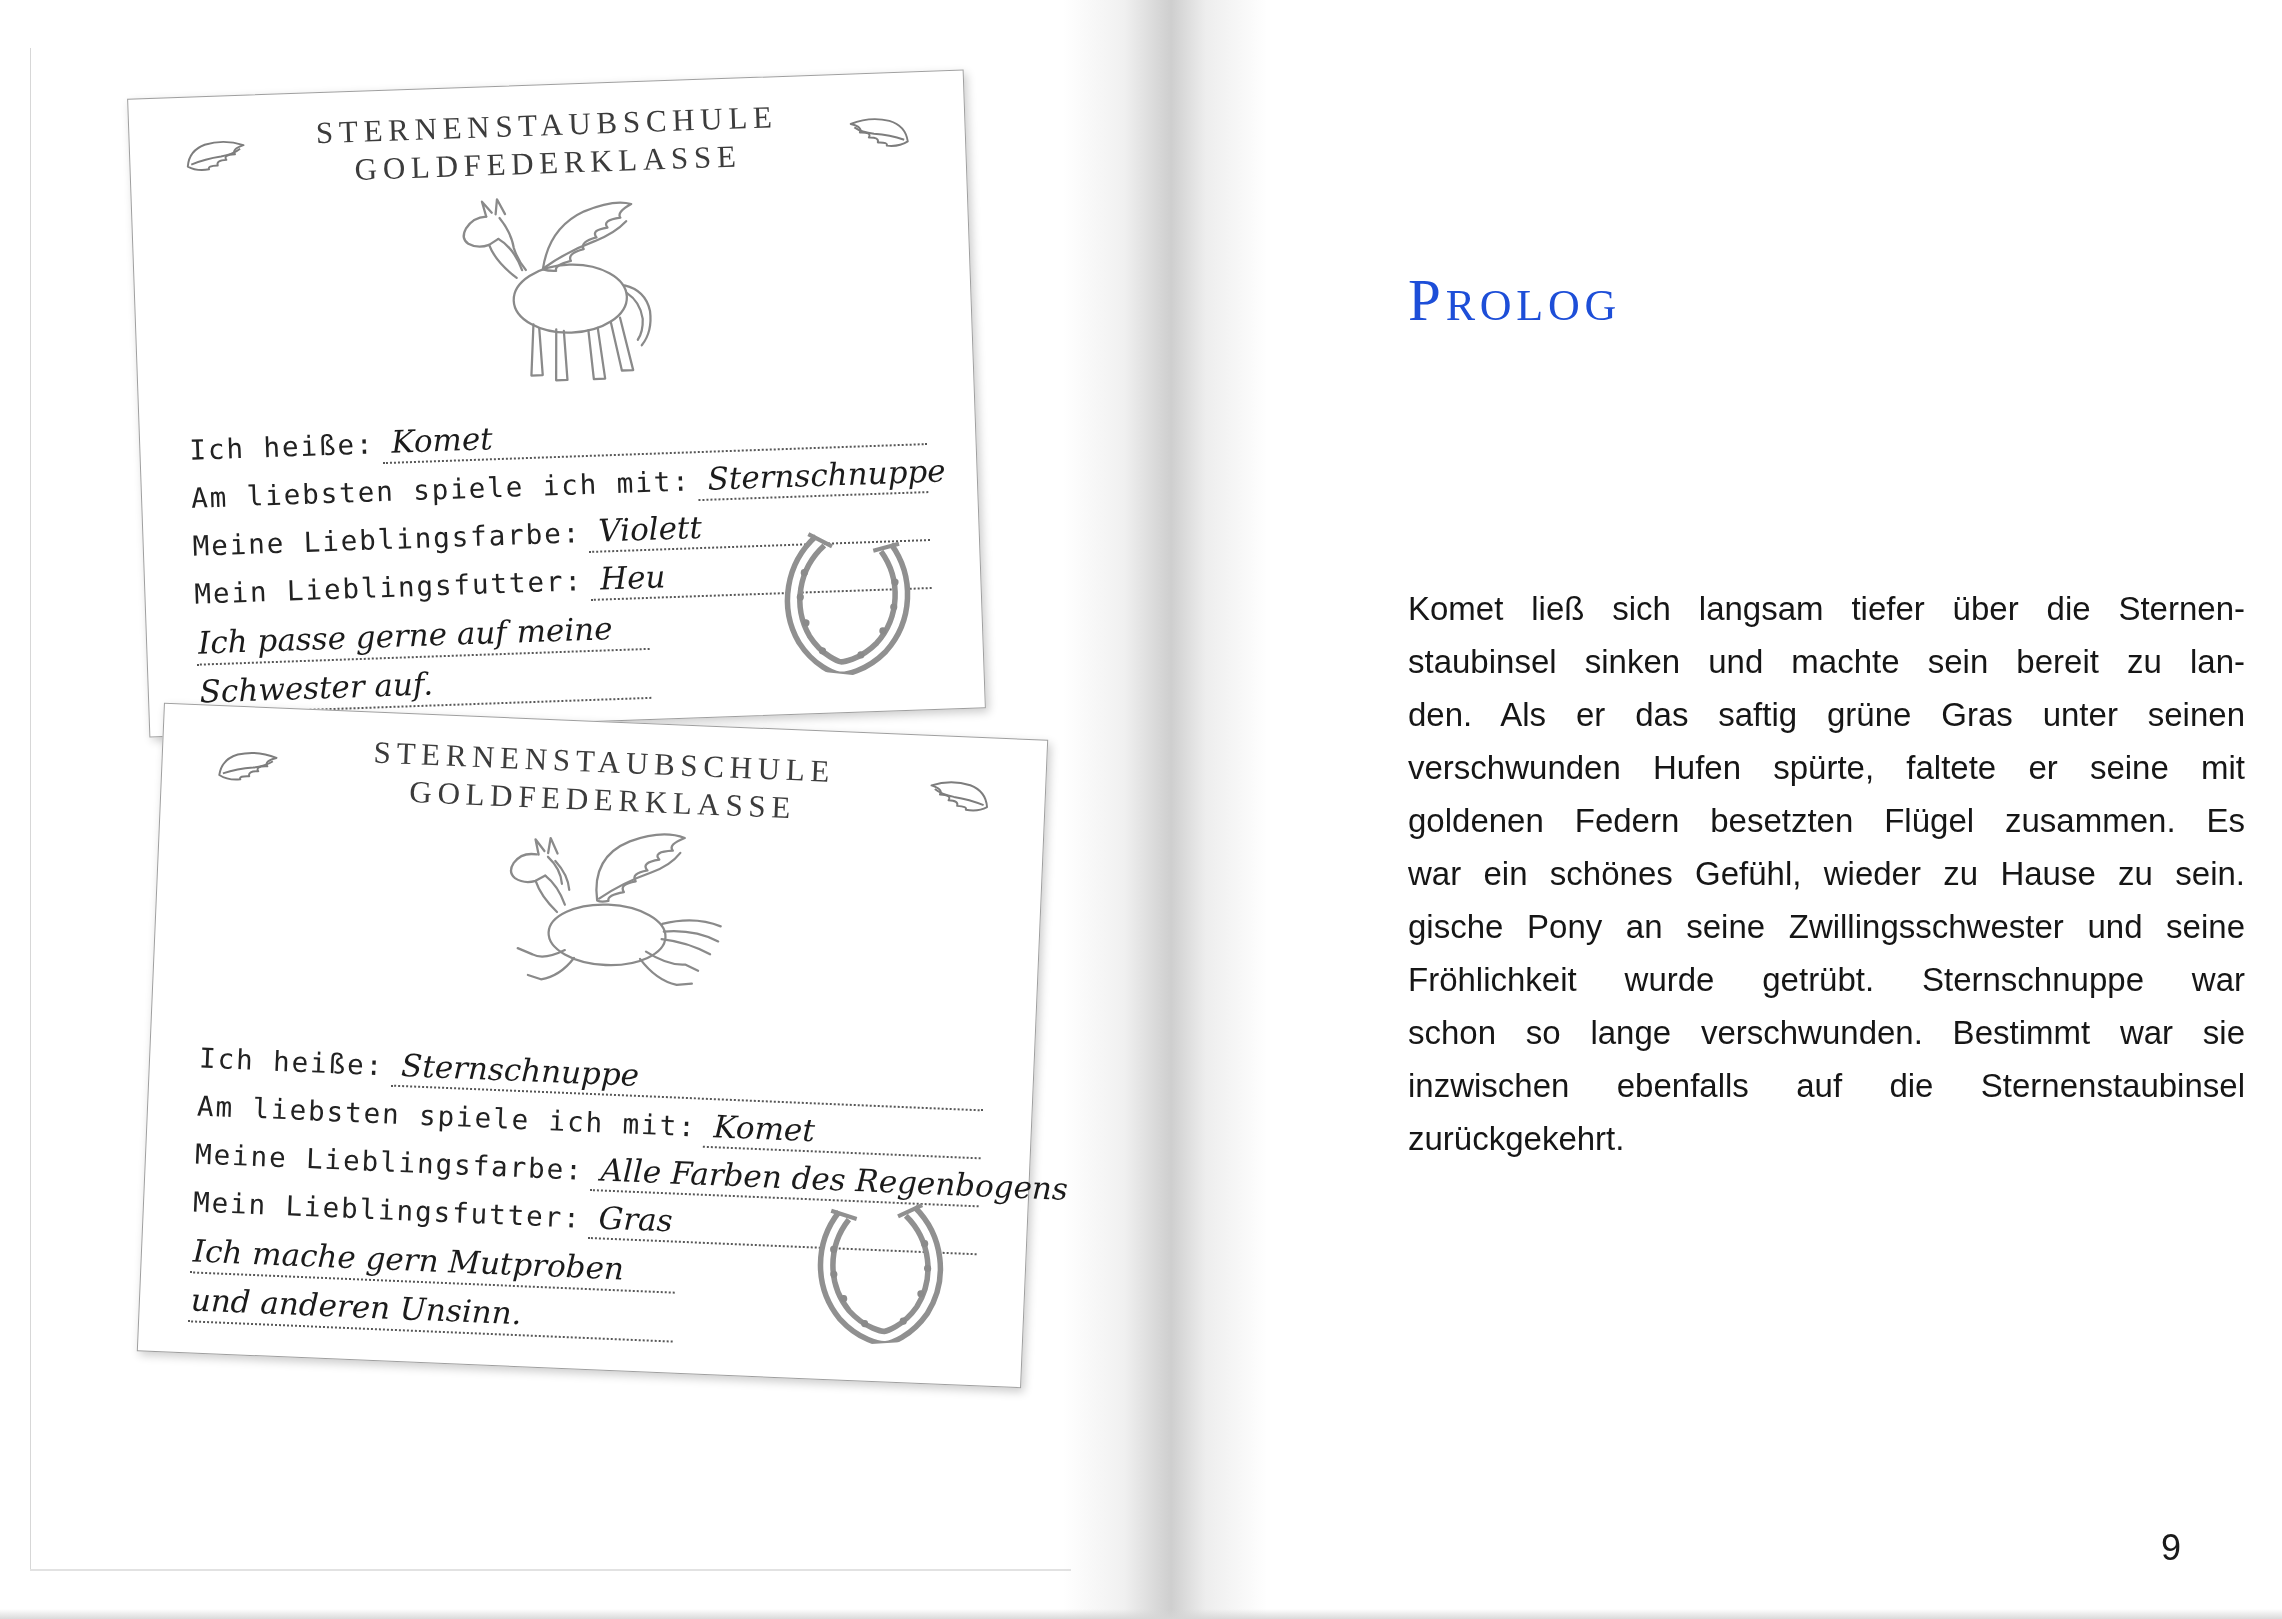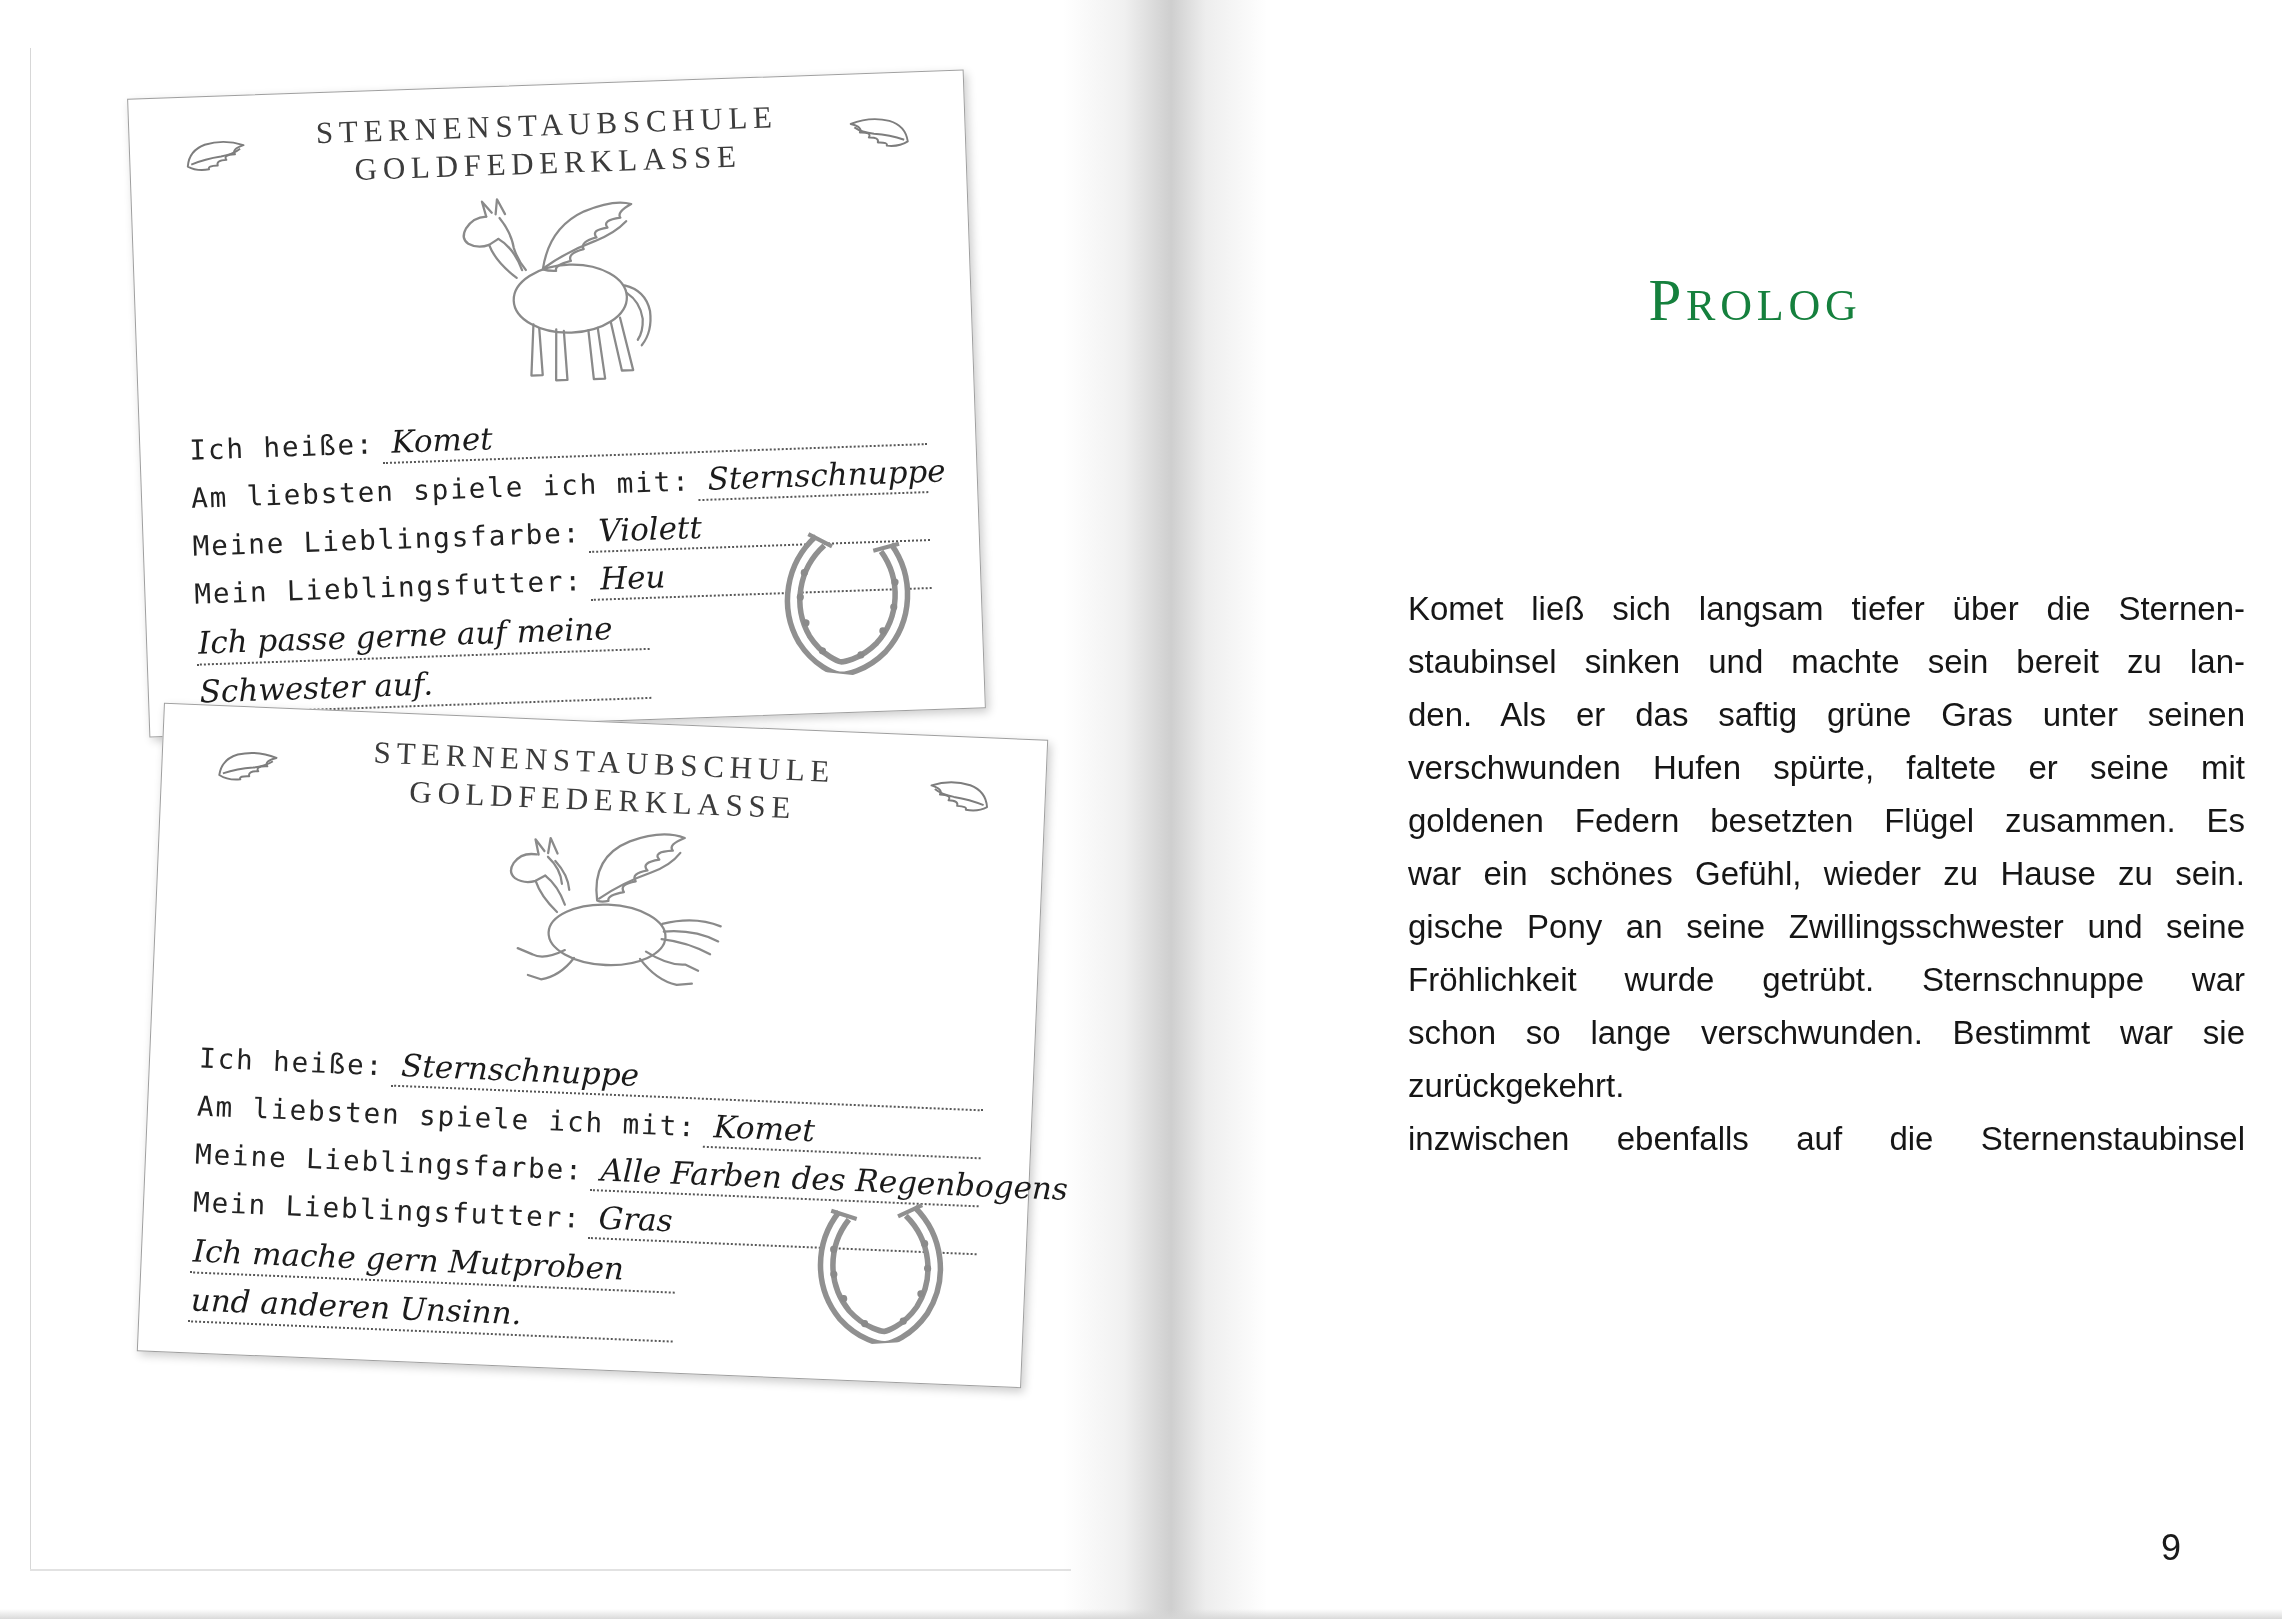--- a/index.html
+++ b/index.html
@@ -74,23 +74,22 @@
   .note-row { position:relative; height:49px; border-bottom:2.9px dotted #575757; }
   .note-row .hand { position:absolute; left:1.9px; bottom:2.9px; }
 
   .horseshoe { position:absolute; width:141px; height:152px; }
   .card1 .horseshoe { right:63px; bottom:38px; transform:rotate(8deg); }
   .card2 .horseshoe { right:74px; bottom:38px; transform:rotate(-6deg); }
 
   
   .prolog-title {
     position:absolute; left:1408px; top:266px; width:694px;
-    text-align:center;
     font-family:"Liberation Serif", serif;
-    font-size:44px; letter-spacing:4.8px; color:#15803d;
+    font-size:44px; letter-spacing:4.8px; color:#1d4ed8;
     text-transform:uppercase;
   }
   .prolog-title::first-letter { font-size:59px; }
 
   .body-text {
     position:absolute; left:1408px; top:582px; width:837px;
     font-family:"Liberation Sans", sans-serif;
     font-size:33px; line-height:53px; color:#161616;
   }
   .text-line { text-align:justify; text-align-last:justify; }
@@ -293,18 +292,18 @@
 <div class="body-text">
   <div class="text-line">Komet ließ sich langsam tiefer über die Sternen-</div>
   <div class="text-line">staubinsel sinken und machte sein bereit zu lan-</div>
   <div class="text-line">den. Als er das saftig grüne Gras unter seinen</div>
   <div class="text-line">verschwunden Hufen spürte, faltete er seine mit</div>
   <div class="text-line">goldenen Federn besetzten Flügel zusammen. Es</div>
   <div class="text-line">war ein schönes Gefühl, wieder zu Hause zu sein.</div>
   <div class="text-line">gische Pony an seine Zwillingsschwester und seine</div>
   <div class="text-line">Fröhlichkeit wurde getrübt. Sternschnuppe war</div>
   <div class="text-line">schon so lange verschwunden. Bestimmt war sie</div>
+  <div class="text-line">inzwischen ebenfalls auf die Sternenstaubinsel</div>
   <div class="text-line para-end">zurückgekehrt.</div>
-  <div class="text-line">inzwischen ebenfalls auf die Sternenstaubinsel</div>
 </div>
 
 <div class="page-number">9</div>
 
 
 </body></html>

